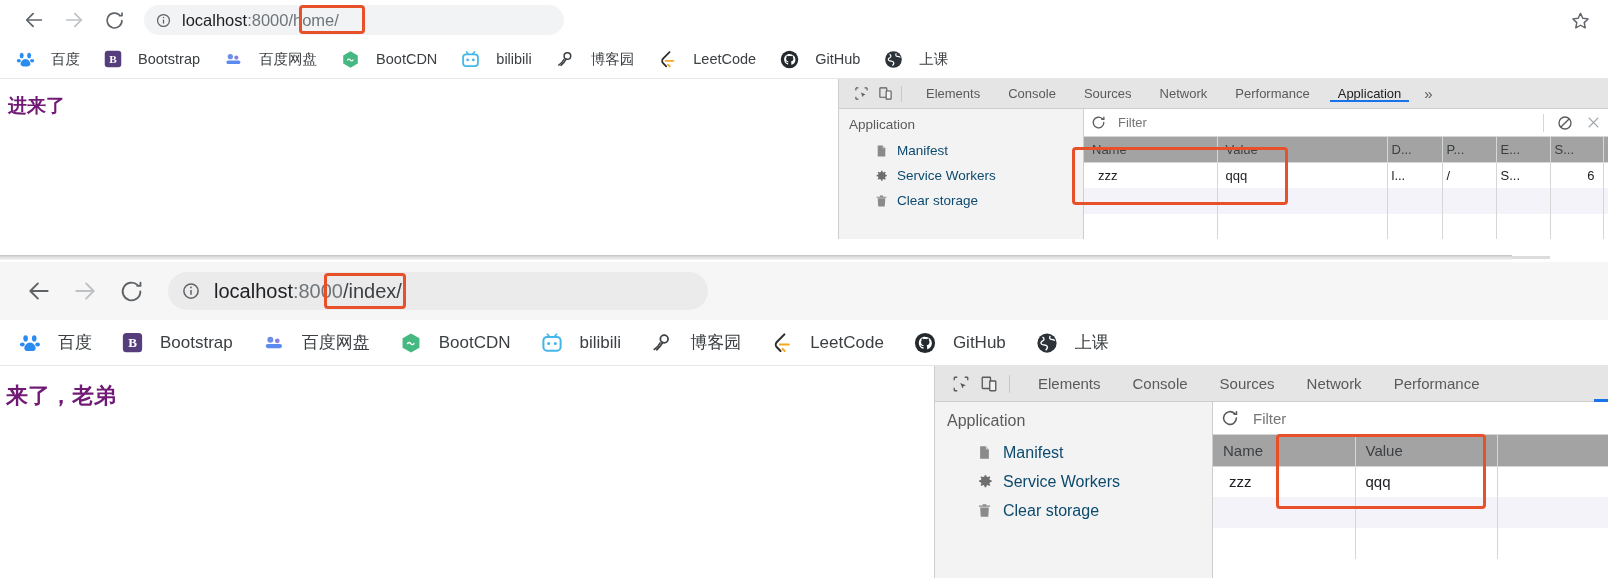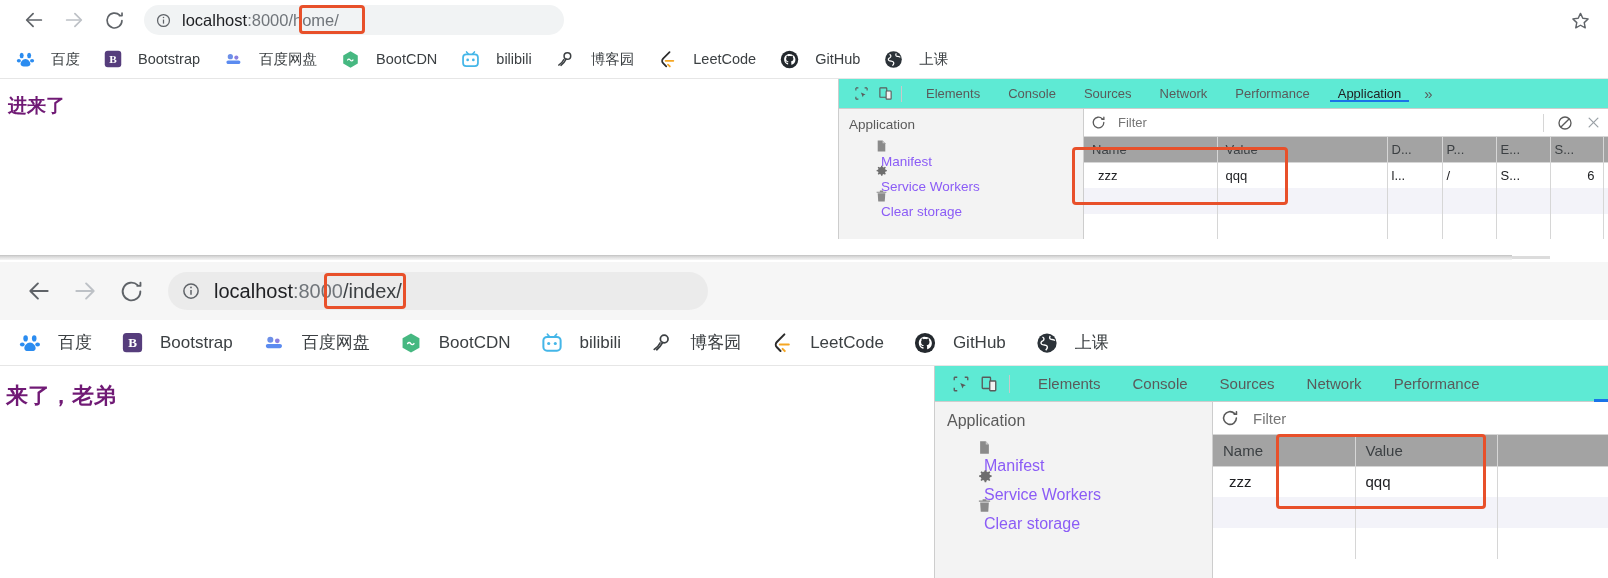--- a/index.html
+++ b/index.html
@@ -74,21 +74,21 @@
 
   
   .devtools {
     position: absolute; top: 0; background: #ffffff;
     border-left: 1px solid #cdcdcd;
     display: flex; flex-direction: column;
     overflow: hidden;
   }
   .dt-tabbar {
     display: flex; align-items: center;
-    background: #5eead4; border-bottom: 1px solid #cdcdcd;
+    background: #e5e5e5; border-bottom: 1px solid #cdcdcd;
     flex: 0 0 auto; position: relative;
   }
   .dt-toolicons { display: flex; align-items: center; color: #5a5a5a; }
   .dt-toolicons .sep { width: 1px; background: #c9c9c9; }
   .dt-tabs { display: flex; align-items: stretch; }
   .dt-tab {
     display: flex; align-items: center; color: #5a5a5a;
     position: relative; white-space: nowrap;
   }
   .dt-tab.active { color: #202124; }
@@ -98,21 +98,21 @@
   }
   .dt-overflow { color: #5a5a5a; display: flex; align-items: center; justify-content: center; }
 
   .dt-body { display: flex; flex: 1 1 auto; min-height: 0; }
 
   .dt-sidebar {
     background: #f3f3f3; border-right: 1px solid #cdcdcd;
     flex: 0 0 auto; overflow: hidden;
   }
   .dt-sb-title { color: #5a5a5a; }
-  .dt-sb-item { display: flex; align-items: flex-start; color: #8b5cf6; white-space: nowrap; flex-direction: column; }
+  .dt-sb-item { display: flex; align-items: center; color: #0c4a6e; white-space: nowrap; }
   .dt-sb-ico { flex: 0 0 auto; display: flex; align-items: center; justify-content: center; color: #8a8a8a; }
 
   .dt-main { flex: 1 1 auto; display: flex; flex-direction: column; min-width: 0; background: #fff; }
   .dt-filterbar {
     display: flex; align-items: center;
     border-bottom: 1px solid #d6d6d6; background: #fff; flex: 0 0 auto;
     position: relative;
   }
   .dt-refresh { color: #5a5a5a; display: flex; align-items: center; justify-content: center; flex: 0 0 auto; }
   .dt-filter-input {

